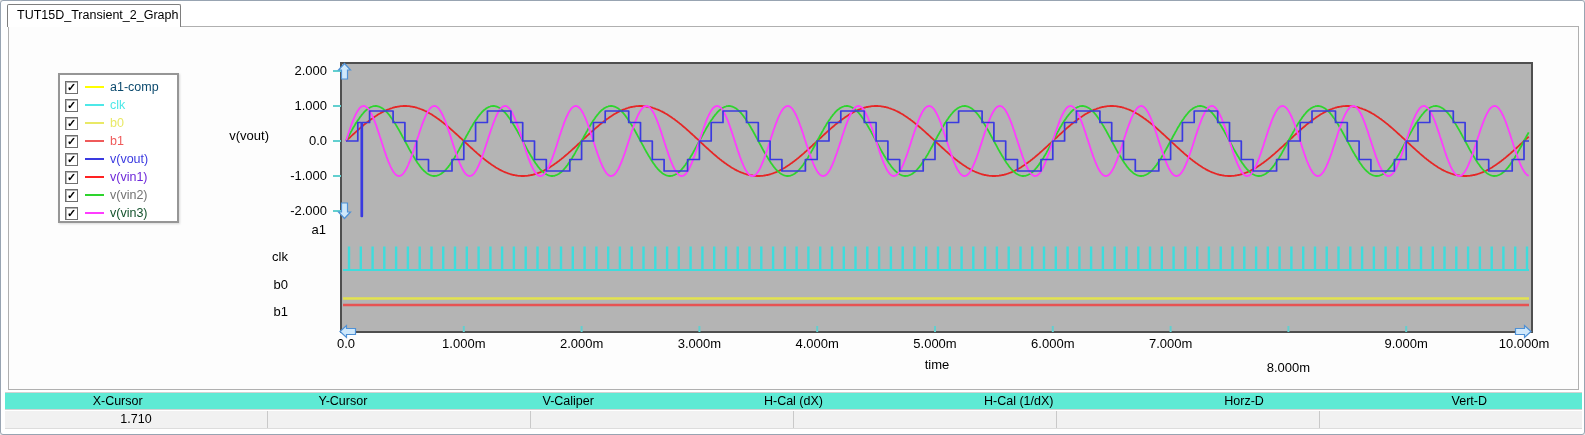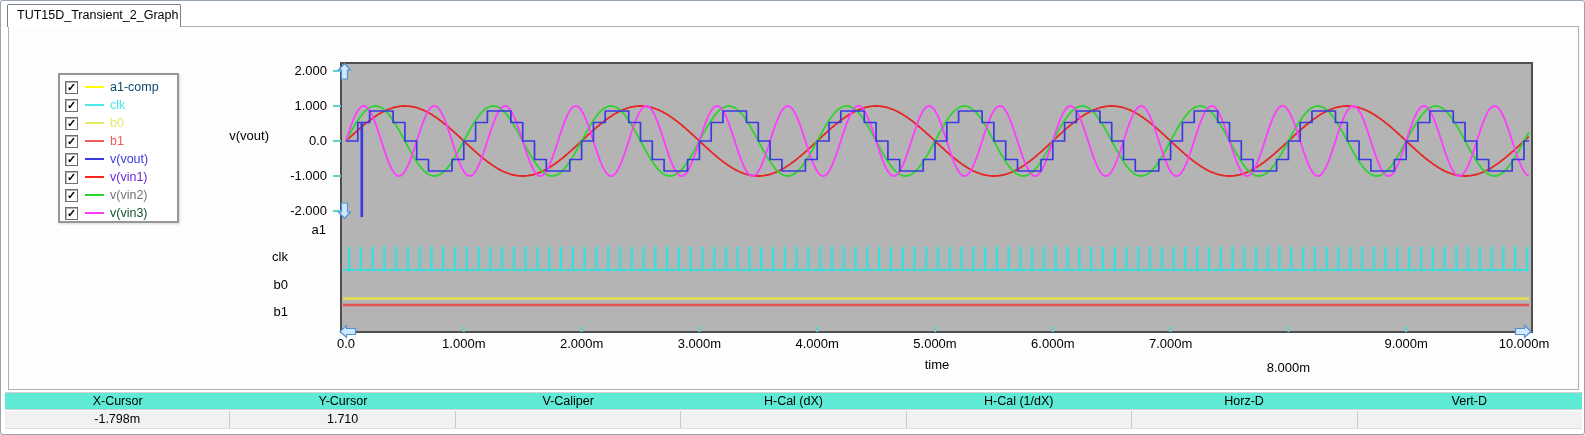--- a/index.html
+++ b/index.html
@@ -173,21 +173,20 @@
   <div id="footer-headers">
       <div class="fcell">X-Cursor</div>
       <div class="fcell">Y-Cursor</div>
       <div class="fcell">V-Caliper</div>
       <div class="fcell">H-Cal (dX)</div>
       <div class="fcell">H-Cal (1/dX)</div>
       <div class="fcell">Horz-D</div>
       <div class="fcell">Vert-D</div>
     </div>
   <div id="footer-values">
-      <div class="fcell">-1.798m</div>
       <div class="fcell">1.710</div>
       <div class="fcell"></div>
       <div class="fcell"></div>
       <div class="fcell"></div>
       <div class="fcell"></div>
       <div class="fcell"></div>
     </div>
 </div>
 
 </body></html>

